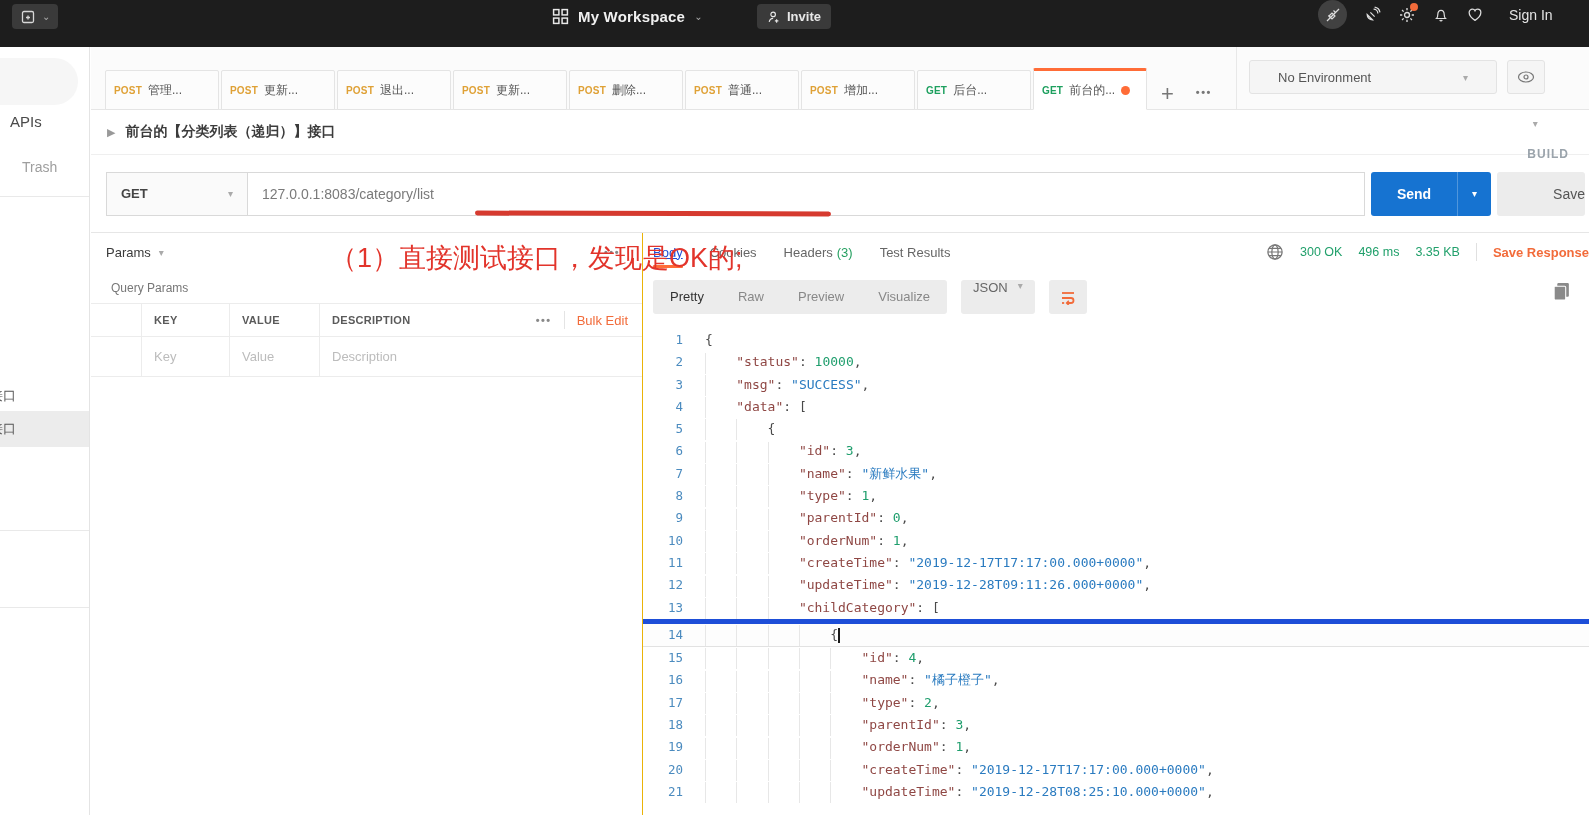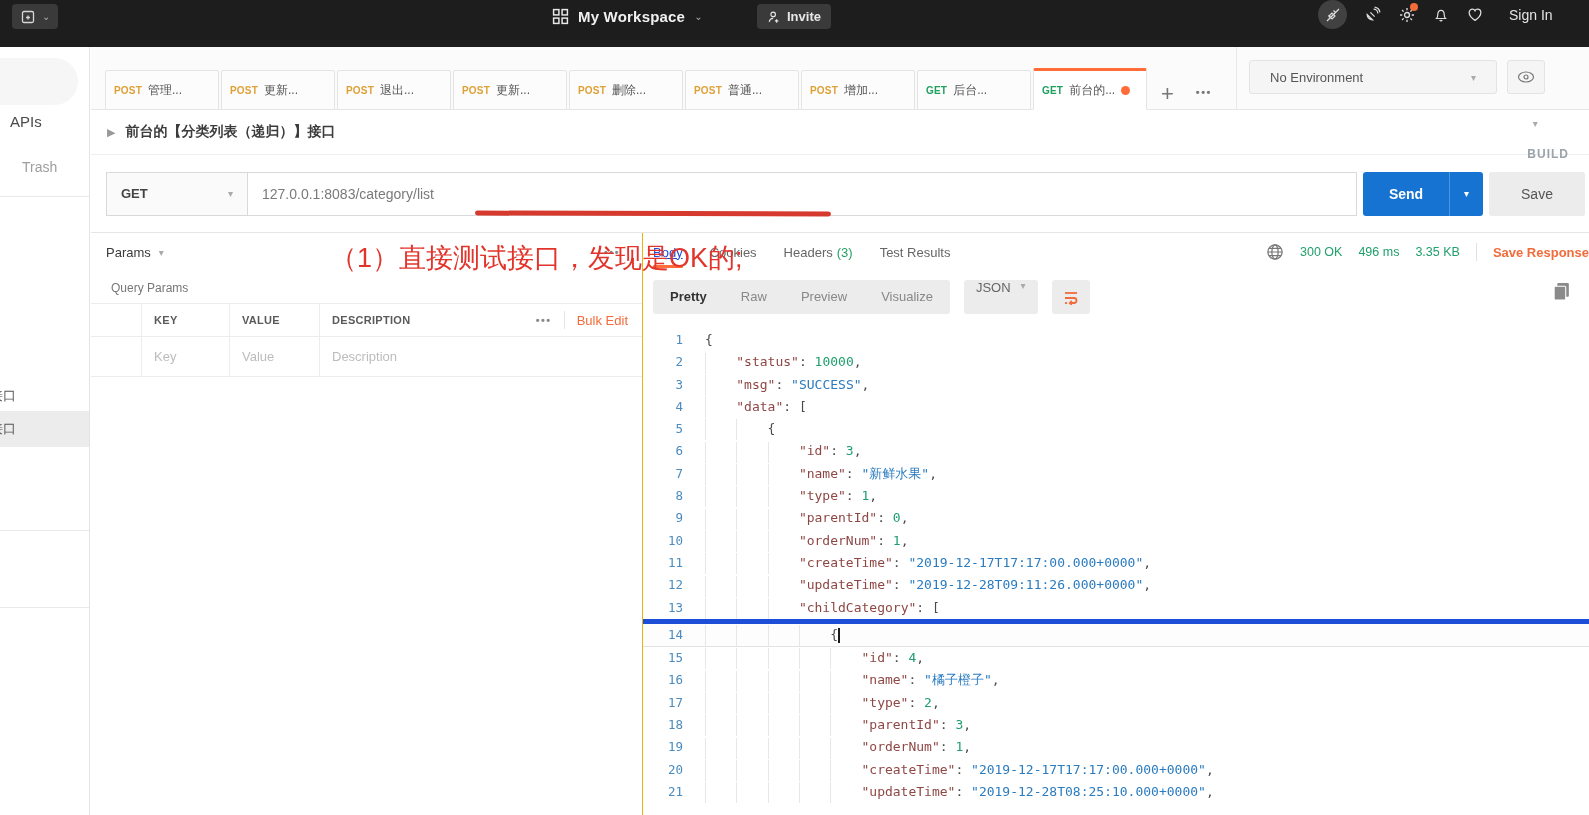--- a/index.html
+++ b/index.html
@@ -39,21 +39,21 @@
   .tabs-row { position:absolute; left:14px; bottom:-1px; display:flex; align-items:flex-end; }
   .req-tab { width:114px; height:40px; margin-right:2px; background:#fcfcfc; border:1px solid #e4e4e4; border-radius:2px 2px 0 0; display:flex; align-items:center; padding:0 8px; gap:6px; cursor:default; overflow:hidden; }
   .req-tab .meth { font-size:10px; font-weight:700; letter-spacing:.2px; flex:none; }
   .req-tab .ttl { font-size:12px; color:#555; white-space:nowrap; overflow:hidden; }
   .req-tab.active { background:#fff; border-top:3px solid #ff6c37; border-bottom:1px solid #fff; height:42px; }
   .dirty-dot { width:9px; height:9px; border-radius:50%; background:#ff6c37; flex:none; }
   .m-POST { color:#dfa136; } .m-GET { color:#1ea05f; }
   .tab-plus { font-size:22px; color:#777; margin:0 0 6px 12px; line-height:20px; }
   .tab-more { font-size:11px; color:#777; letter-spacing:1.5px; font-weight:700; margin:0 0 12px 22px; }
   .strip-vdiv { position:absolute; left:1145px; top:0; bottom:0; width:1px; background:#e8e8e8; }
-  .env-select { position:absolute; right:92px; top:13px; width:248px; height:34px; background:#f5f5f5; border:1px solid #e3e3e3; border-radius:3px; display:flex; align-items:center; padding:0 20px; font-size:13px; color:#555; }
+  .env-select { position:absolute; right:92px; top:13px; width:248px; height:34px; background:#f5f5f5; border:1px solid #e3e3e3; border-radius:3px; display:flex; align-items:center; padding:0 28px; font-size:13px; color:#555; }
   .env-select .chev { margin-left:auto; }
   .env-eye { position:absolute; right:44px; top:13px; width:38px; height:34px; background:#f5f5f5; border:1px solid #e3e3e3; border-radius:3px; display:flex; align-items:center; justify-content:center; color:#777; }
 
   
   .namerow { height:45px; flex:none; border-bottom:1px solid #efefef; display:flex; align-items:center; padding:0 20px 0 16px; }
   .disclosure { color:#999; font-size:11px; margin-right:10px; }
   .req-name { font-size:14px; font-weight:700; color:#3c3c3c; }
   .name-right { margin-left:auto; display:flex; align-items:center; gap:18px;flex-direction:column; }
   .examples-lbl { font-size:13px; color:#555; }
   .examples-badge { background:#e9e9e9; border-radius:2px; font-size:11px; color:#666; padding:2px 7px; }
@@ -61,21 +61,21 @@
   .pencil-btn { width:42px; height:34px; border:1px solid #e2e2e2; border-radius:3px; background:#fff; display:flex; align-items:center; justify-content:center; margin-left:14px; }
 
   
   .urlrow { height:78px; flex:none; border-bottom:1px solid #e6e6e6; display:flex; align-items:center; padding:0 4px 0 15px; }
   .method-select { width:142px; height:44px; background:#fafafa; border:1px solid #d9d9d9; display:flex; align-items:center; padding:0 14px; flex:none; }
   .method-select .mth { font-size:13px; font-weight:700; color:#444; }
   .method-select .chev { margin-left:auto; }
   .url-input { flex:1; height:44px; border:1px solid #d9d9d9; border-left:none; background:#fff; display:flex; align-items:center; padding:0 14px; font-size:14px; color:#7a7a7a; }
   .send-btn { width:86px; height:44px; margin-left:6px; background:#1673d1; color:#fff; font-size:14px; font-weight:700; border-radius:3px 0 0 3px; display:flex; align-items:center; justify-content:center; flex:none; }
   .send-caret { width:34px; height:44px; background:#1673d1; border-left:1px solid rgba(255,255,255,.25); border-radius:0 3px 3px 0; display:flex; align-items:center; justify-content:center; color:#fff; flex:none; }
-  .save-btn { width:96px; height:44px; margin-left:6px; background:#ececec; color:#555; font-size:14px; border-radius:3px; display:flex; align-items:center; justify-content:center; flex:none; }
+  .save-btn { width:88px; height:44px; margin-left:6px; background:#ececec; color:#555; font-size:14px; border-radius:3px; display:flex; align-items:center; justify-content:flex-end; flex:none; }
 
   
   .panes { flex:1; display:flex; min-height:0; }
   .left-pane { width:552px; flex:none; border-right:1px solid #eab308; overflow:hidden; }
   .right-pane { flex:1; min-width:0; display:flex; flex-direction:column; overflow:hidden; }
 
   
   .params-head { height:38px; display:flex; align-items:center; padding:0 22px 0 15px; }
   .params-ttl { font-size:13px; color:#3a3a3a; }
   .params-head .chev { margin-left:8px; }
@@ -103,21 +103,21 @@
   .resp-tab.active::after { content:""; position:absolute; left:0; right:0; bottom:3px; height:3px; background:#ff6c37; border-radius:1px; }
   .resp-tab .badge { color:#25a061; margin-left:4px; }
   .resp-meta { margin-left:auto; display:flex; align-items:center; gap:16px; }
   .meta-green { font-size:12.5px; color:#21a06b; }
   .meta-vdiv { width:1px; height:18px; background:#e0e0e0; }
   .save-resp { font-size:13px; font-weight:700; color:#f26b3a; }
 
   .resp-toolbar { height:52px; flex:none; display:flex; align-items:center; padding:0 10px; gap:14px; position:relative; }
   .segmented { display:flex; background:#ececec; border-radius:3px; height:34px; align-items:center; }
   .segment { padding:0 17px; font-size:13px; color:#888; line-height:34px; }
-  .segment.active { color:#333; font-weight:700; }
+  .segment.active { color:#333; font-weight:400; }
   .fmt-dd { height:34px; background:#ececec; border-radius:3px; display:flex; align-items:flex-start; gap:10px; padding:0 12px; font-size:13px; color:#666; }
   .wrap-btn { width:38px; height:34px; background:#ececec; border-radius:3px; display:flex; align-items:center; justify-content:center; }
   .copy-btn { position:absolute; right:18px; top:10px; color:#8a8a8a; }
 
   
   .code-area { flex:1; overflow:hidden; padding-top:6px; font-family:"DejaVu Sans Mono",monospace; font-size:13px; }
   .cl { line-height:22.3px; white-space:pre; }
   .cl.active { border-top:5px solid #1d4ed8; border-bottom:1px solid #e2e2e2; background:#fdfdfd; }
   .ln { display:inline-block; width:52px; text-align:right; padding-right:12px; margin-right:10px; color:#4b8bbf; font-size:12.5px; }
   .ig { display:inline-block; width:4ch; height:21px; vertical-align:bottom; border-left:1px solid #e7e7e7; margin-left:0; }

